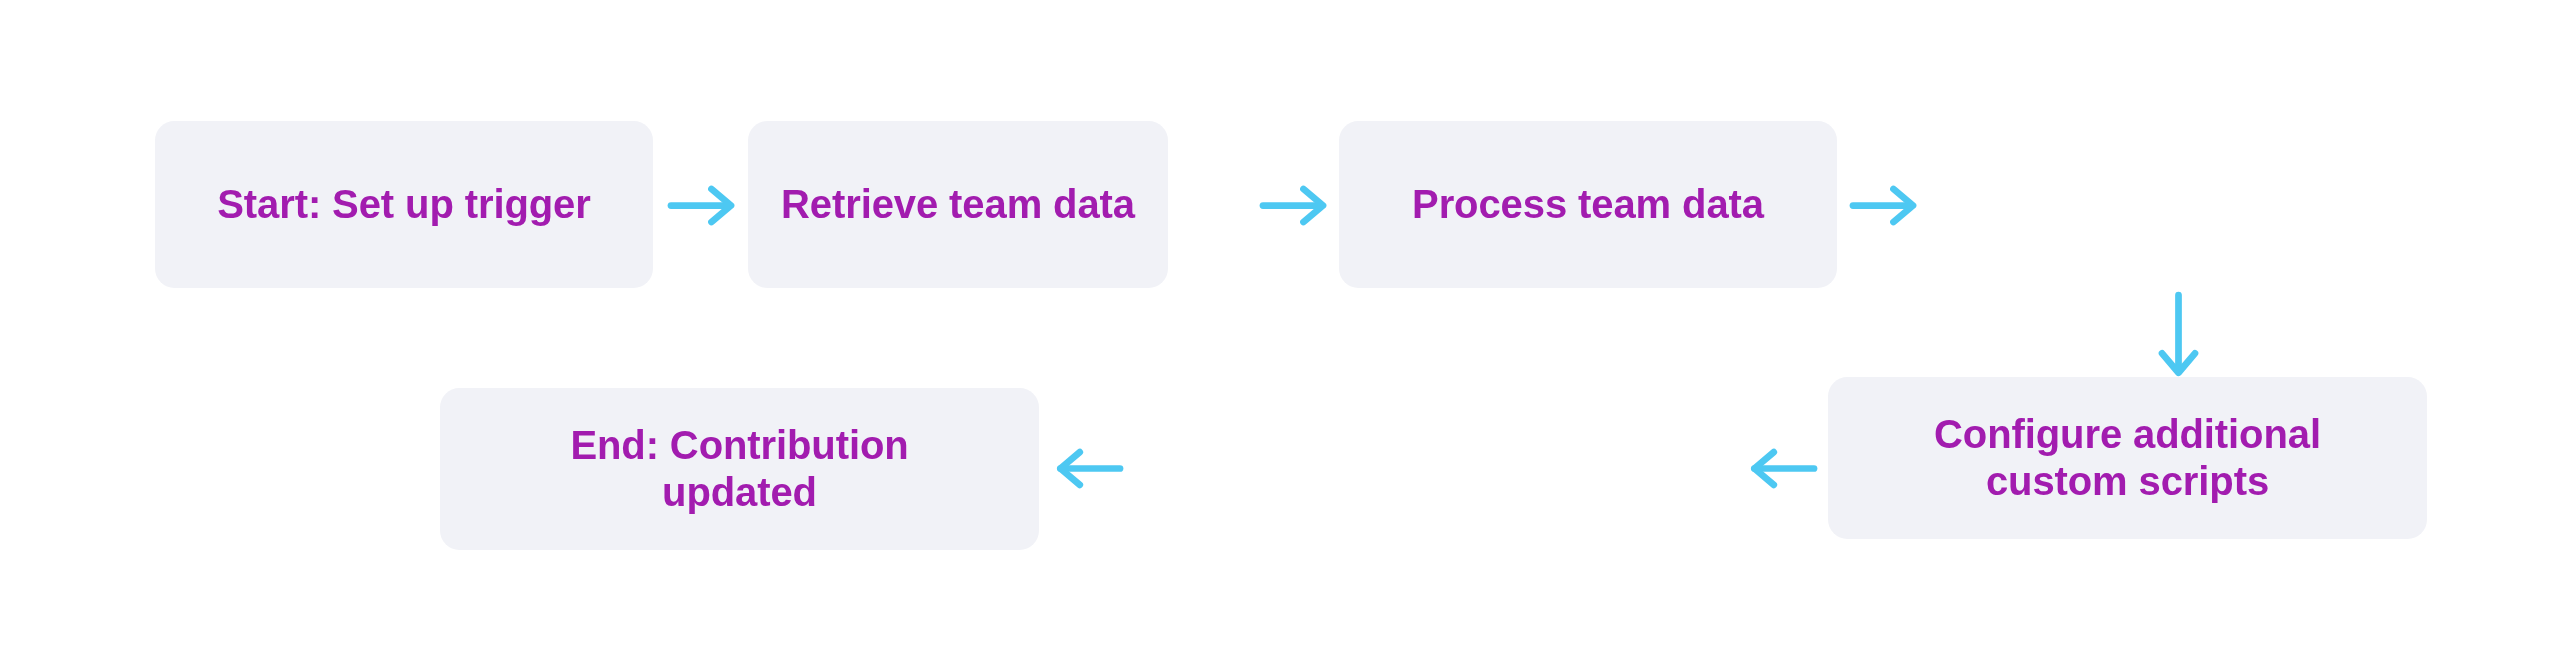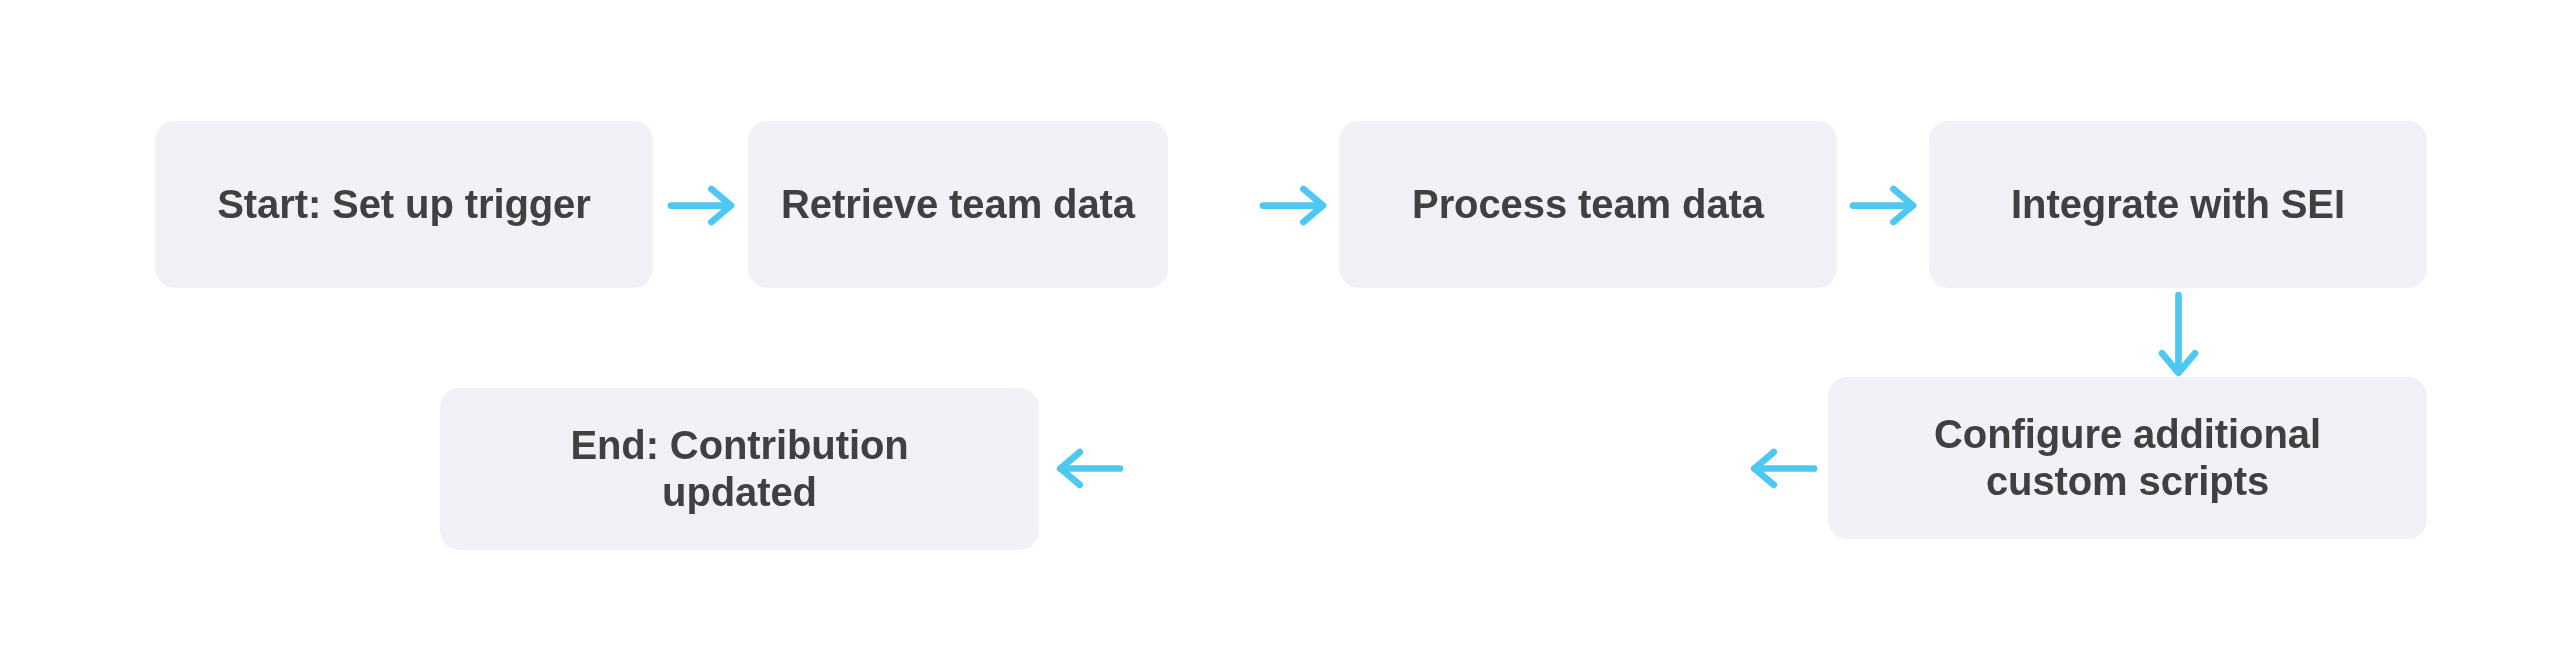--- a/index.html
+++ b/index.html
@@ -27,21 +27,21 @@
     align-items: center;
     justify-content: center;
     text-align: center;
     padding: 6px 19.4px;
   }
   .node-label {
     font-family: "Liberation Sans", sans-serif;
     font-weight: bold;
     font-size: 40px;
     line-height: 1.18;
-    color: #404040;
+    color: #a21caf;
     letter-spacing: -0.1px;
     white-space: pre-line;
   }
   .edge {
     position: absolute;
     pointer-events: none;
   }
   .edge svg {
     display: block;
     overflow: visible;
@@ -57,23 +57,20 @@
   </div>
 
   <div class="node" style="left:748px; top:121px; width:420px; height:167px;">
     <span class="node-label">Retrieve team data</span>
   </div>
 
   <div class="node" style="left:1339px; top:121px; width:498px; height:167px;">
     <span class="node-label">Process team data</span>
   </div>
 
-  <div class="node" style="left:1929px; top:121px; width:498px; height:167px;">
-    <span class="node-label">Integrate with SEI</span>
-  </div>
 
   <div class="node" style="left:1828px; top:377px; width:599px; height:162px;">
     <span class="node-label">Configure additional
 custom scripts</span>
   </div>
 
 
   <div class="node" style="left:440px; top:388px; width:599px; height:162px;">
     <span class="node-label">End: Contribution
 updated</span>

